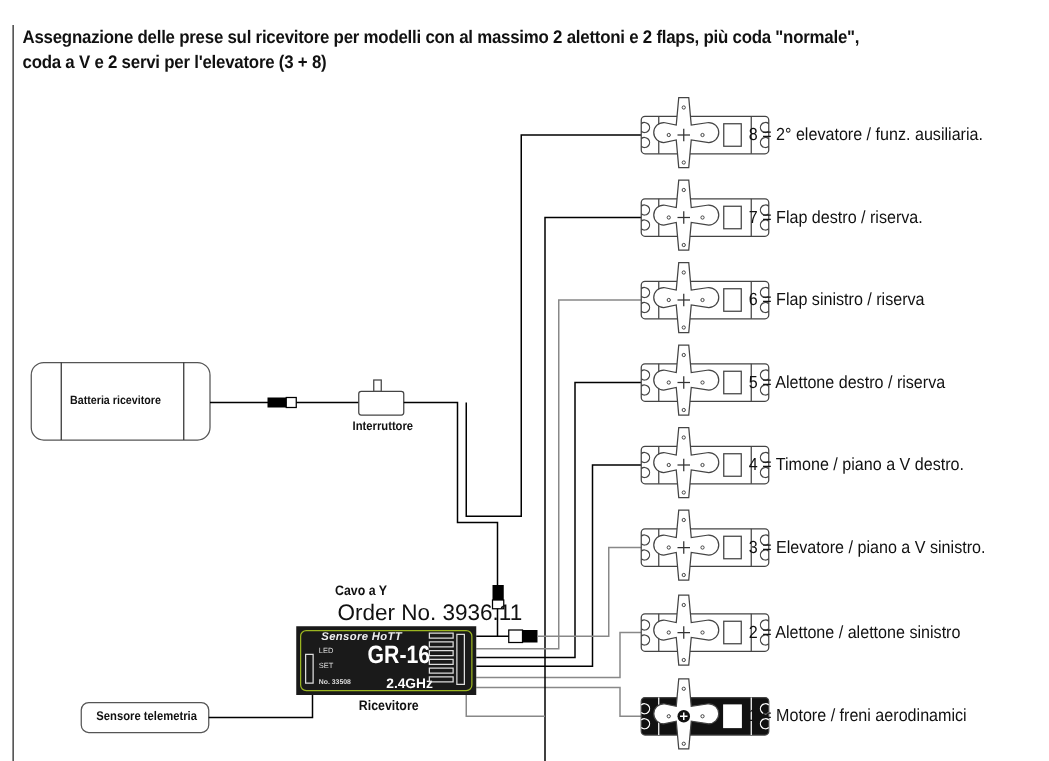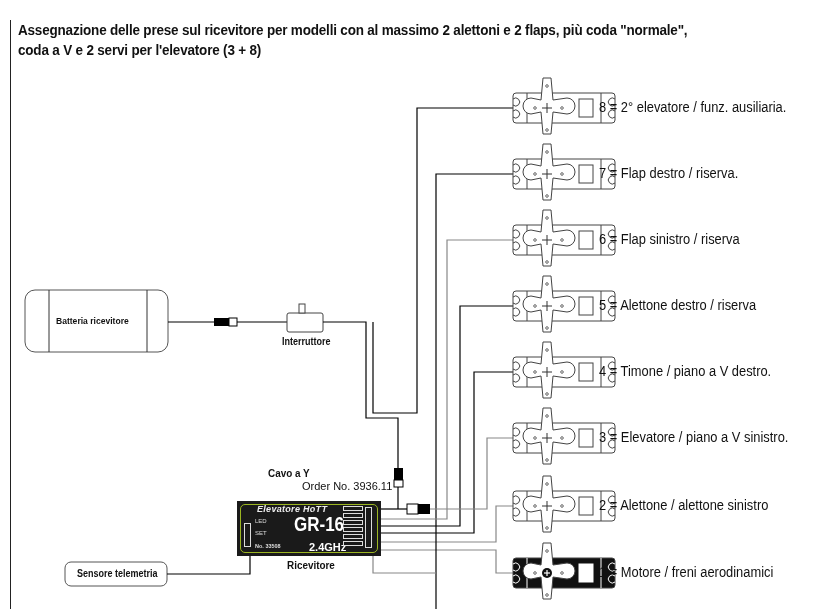--- a/index.html
+++ b/index.html
@@ -2,21 +2,21 @@
 <html><head>
 <meta charset="utf-8">
 <style>
   html, body { margin:0; padding:0; background:#ffffff; }
   body { width:839px; height:609px; position:relative; overflow:hidden; font-family:"Liberation Sans", sans-serif; }
   .left-rule { position:absolute; left:10px; top:20px; width:1px; height:589px; background:#222; }
   .title { position:absolute; left:18px; top:20px; width:815px; font-family:"Liberation Sans", sans-serif; font-weight:bold; font-size:14.5px; line-height:20px; color:#111; letter-spacing:-0.2px; transform:scaleX(0.93); transform-origin:left top; white-space:nowrap; }
   svg#diagram { position:absolute; left:0; top:0; }
   .servo-label { position:absolute; left:599px; font-family:"Liberation Sans", sans-serif; font-size:14px; color:#111; white-space:nowrap; transform:scaleX(0.92); transform-origin:left center; }
   .small-label { position:absolute; font-family:"Liberation Sans", sans-serif; font-weight:bold; font-size:10px; color:#111; white-space:nowrap; transform:scaleX(0.9); transform-origin:left center; }
-  .order-label { position:absolute; font-family:"Liberation Sans", sans-serif; font-size:11px; color:#111; white-space:nowrap;margin-left:32px; }
+  .order-label { position:absolute; font-family:"Liberation Sans", sans-serif; font-size:18px; color:#111; white-space:nowrap; }
   .box-label { position:absolute; font-family:"Liberation Sans", sans-serif; font-weight:bold; font-size:9.5px; color:#111; white-space:nowrap; transform:scaleX(0.9); transform-origin:left center; }
   .rx { position:absolute; left:237px; top:501px; width:144px; height:55px; background:#1a1a1a; }
   .rx-inner { position:absolute; left:3px; top:3px; right:3px; bottom:3px; border:1.5px solid #9bb521; border-radius:5px; }
   .rx-brand { position:absolute; left:20px; top:3px; color:#eee; font-family:"Liberation Sans", sans-serif; font-weight:bold; font-style:italic; font-size:9px; letter-spacing:0.3px; }
   .rx-model { position:absolute; left:57px; top:12px; color:#fff; font-family:"Liberation Sans", sans-serif; font-weight:bold; font-size:20px; transform:scaleX(0.85); transform-origin:left top; }
   .rx-led { position:absolute; left:18px; top:17px; color:#ddd; font-size:6px; font-family:"Liberation Sans", sans-serif; }
   .rx-set { position:absolute; left:18px; top:29px; color:#ddd; font-size:6px; font-family:"Liberation Sans", sans-serif; }
   .rx-no { position:absolute; left:18px; top:42px; color:#ddd; font-size:5.5px; font-family:"Liberation Sans", sans-serif; font-weight:bold; }
   .rx-freq { position:absolute; left:72px; top:40px; color:#fff; font-size:11px; font-weight:bold; font-family:"Liberation Sans", sans-serif; }
   .rx-ports { position:absolute; left:106px; top:5px; width:20px; }
@@ -227,21 +227,21 @@
 
 <div class="box-label" style="left:56px;top:315px;">Batteria ricevitore</div>
 <div class="small-label" style="left:282px;top:336px;">Interruttore</div>
 <div class="small-label" style="left:268px;top:467px;font-size:11px;">Cavo a Y</div>
 <div class="order-label" style="left:270px;top:480px;">Order No. 3936.11</div>
 <div class="small-label" style="left:77px;top:568px;font-size:10px;">Sensore telemetria</div>
 <div class="small-label" style="left:287px;top:559px;font-size:11px;">Ricevitore</div>
 
 <div class="rx">
   <div class="rx-inner"></div>
-  <div class="rx-brand">Elevatore HoTT</div>
+  <div class="rx-brand">Sensore HoTT</div>
   <div class="rx-model">GR-16</div>
   <div class="rx-led">LED</div>
   <div class="rx-set">SET</div>
   <div class="rx-no">No. 33508</div>
   <div class="rx-freq">2.4GHz</div>
   <div class="rx-batt"></div>
   <div class="rx-ports">
     <div class="rx-port"></div>
     <div class="rx-port"></div>
     <div class="rx-port"></div>

